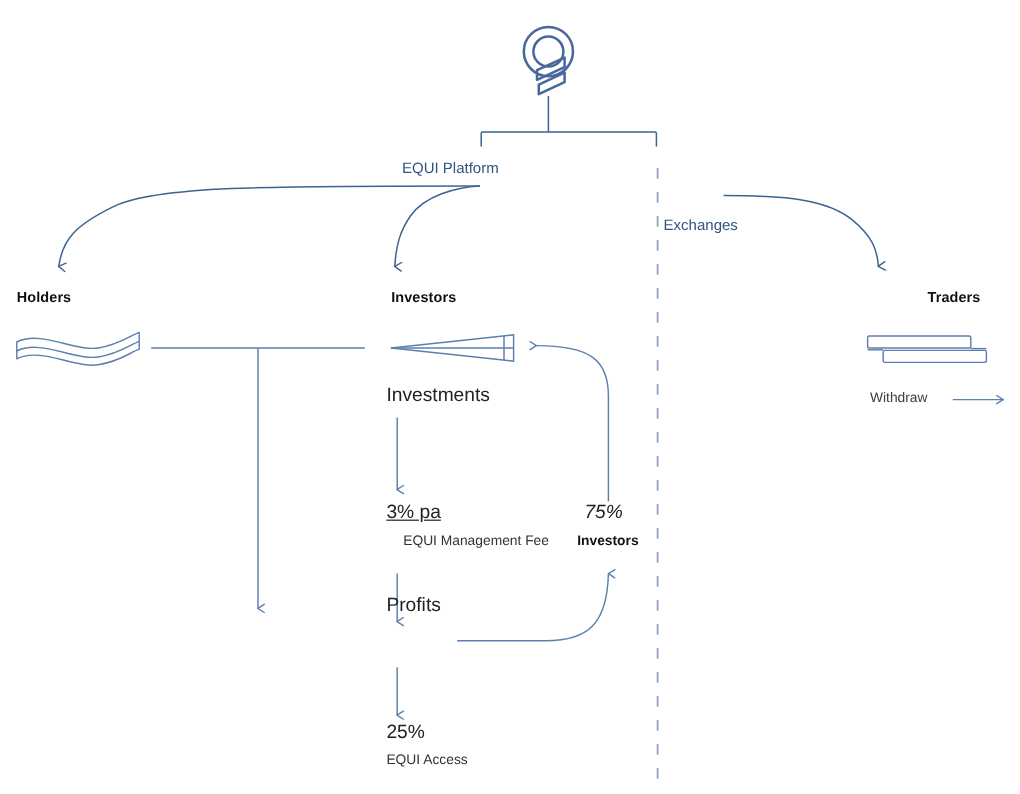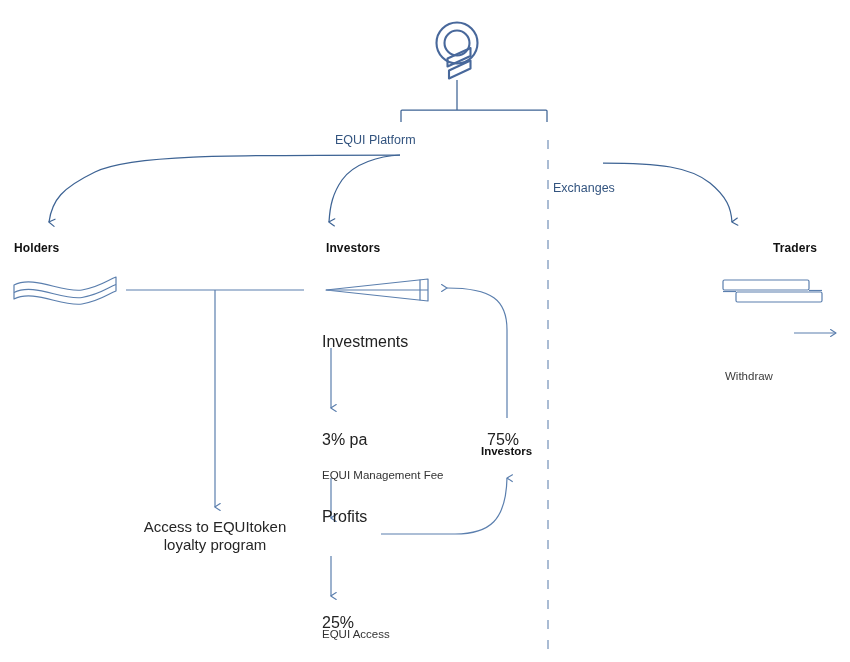--- a/index.html
+++ b/index.html
@@ -39,40 +39,38 @@
     color: #111111;
     letter-spacing: .1px;
   }
   .branch-label {
     font-size: 12.5px;
     color: #33547f;
   }
   .flow-main {
     font-size: 16px;
     color: #222222;
-    margin-top: 12px;
   }
   .flow-sub {
     font-size: 11.5px;
     color: #333333;
   }
   .flow-sub-bold {
     font-size: 11.5px;
     color: #111111;
     font-weight: bold;
   }
   .flow-note {
     font-size: 15px;
     color: #262626;
     text-align: center;
   }
   .withdraw-label {
     font-size: 11.5px;
     color: #3c3c3c;
-    margin-top: 44px;
   }
 </style>
 </head>
 <body>
 
 <div id="diagram-root">
 
   <svg class="layer" viewBox="0 0 850 662">
     <defs>
       <marker id="arrowDown" markerWidth="9" markerHeight="9" refX="4.5" refY="7.2" orient="auto" markerUnits="userSpaceOnUse">
@@ -149,29 +147,27 @@
 
   <div class="lbl branch-label" style="left:335px; top:133px;">EQUI Platform</div>
   <div class="lbl branch-label" style="left:553px; top:133px;margin-top:48px;">Exchanges</div>
 
   <div class="lbl node-title" style="left:14px; top:241px;">Holders</div>
   <div class="lbl node-title" style="left:326px; top:241px;">Investors</div>
   <div class="lbl node-title" style="left:725px; top:241px;margin-left:48px;">Traders</div>
 
   <div class="lbl flow-main" style="left:322px; top:321px;">Investments</div>
 
-  <div class="lbl flow-main" style="left:322px; top:419px;">3% pa</div>
-  <div class="lbl flow-sub" style="left:322px; top:445px;margin-top:24px;">EQUI Management Fee</div>
+  <div class="lbl flow-main" style="left:322px; top:419px;text-decoration:underline;">3% pa</div>
+  <div class="lbl flow-sub" style="left:336px; top:445px;">EQUI Management Fee</div>
 
   <div class="lbl flow-main" style="left:322px; top:496px;">Profits</div>
 
   <div class="lbl flow-main" style="left:322px; top:602px;">25%</div>
   <div class="lbl flow-sub" style="left:322px; top:628px;">EQUI Access</div>
 
-  <div class="lbl flow-main" style="left:487px; top:419px;">75%</div>
+  <div class="lbl flow-main" style="left:487px; top:419px;font-style:italic;">75%</div>
   <div class="lbl flow-sub-bold" style="left:481px; top:445px;">Investors</div>
 
-  <div class="lbl flow-note" style="left:135px; top:518px; width:160px;">Access to EQUItoken
-loyalty program</div>
 
   <div class="lbl withdraw-label" style="left:725px; top:326px;">Withdraw</div>
 
 </div>
 
 </body></html>

